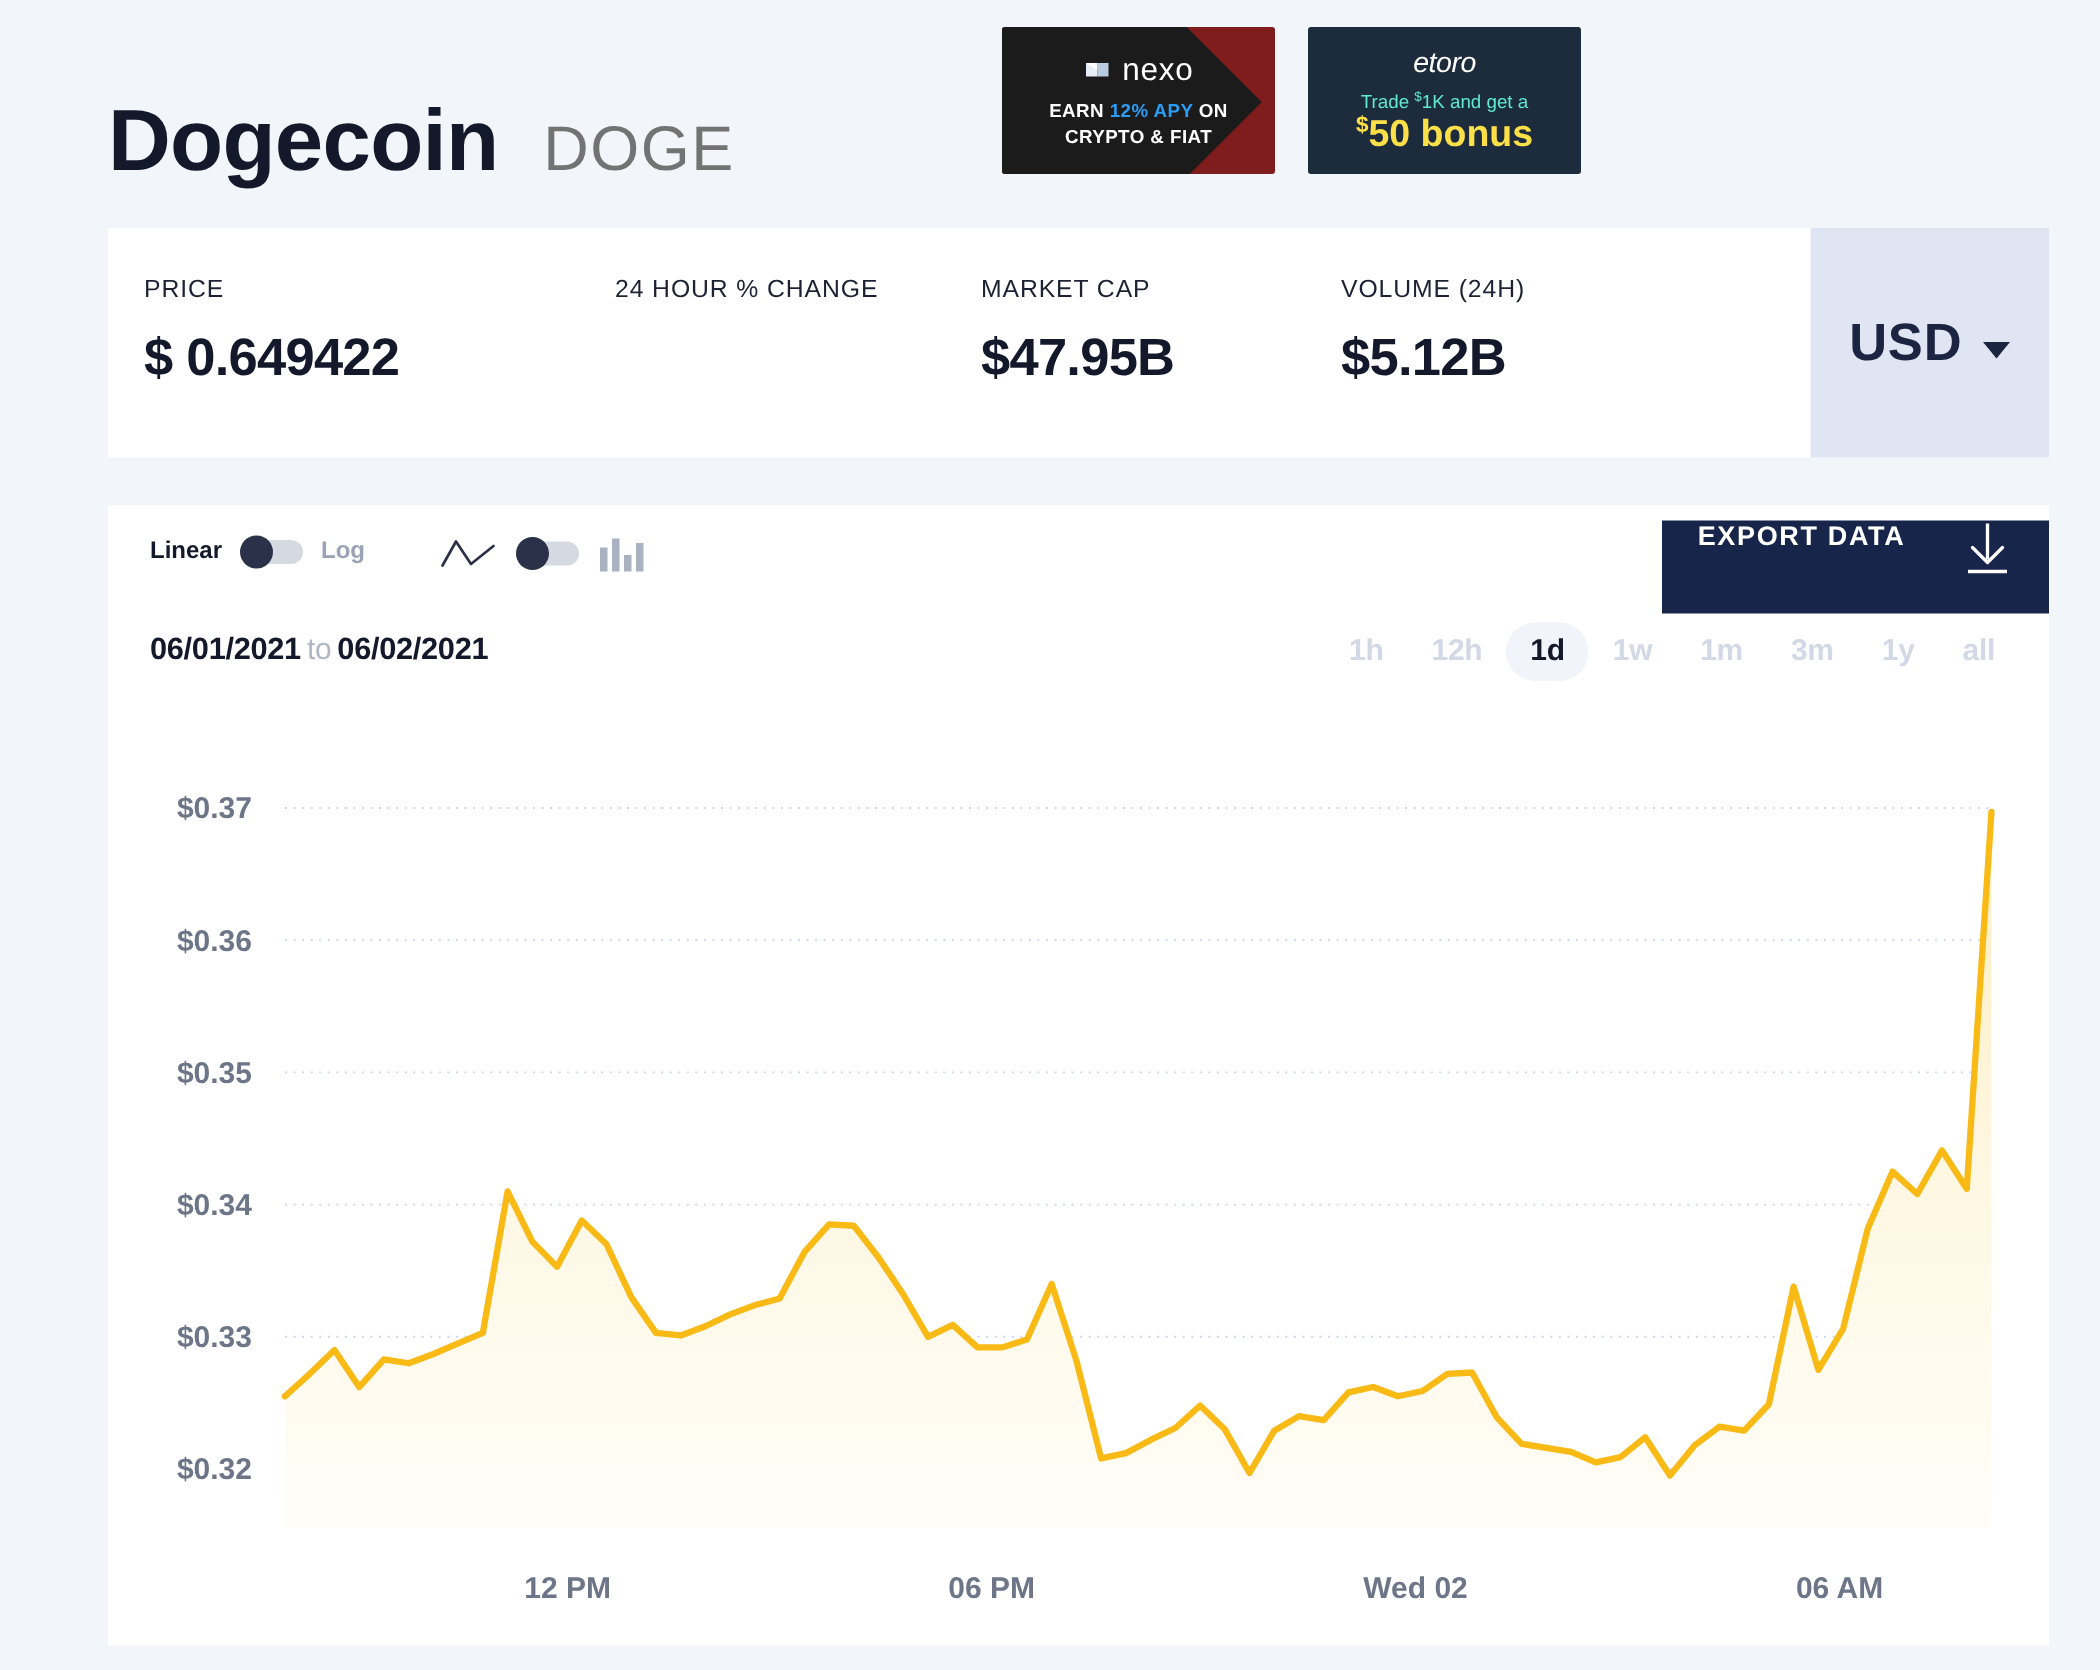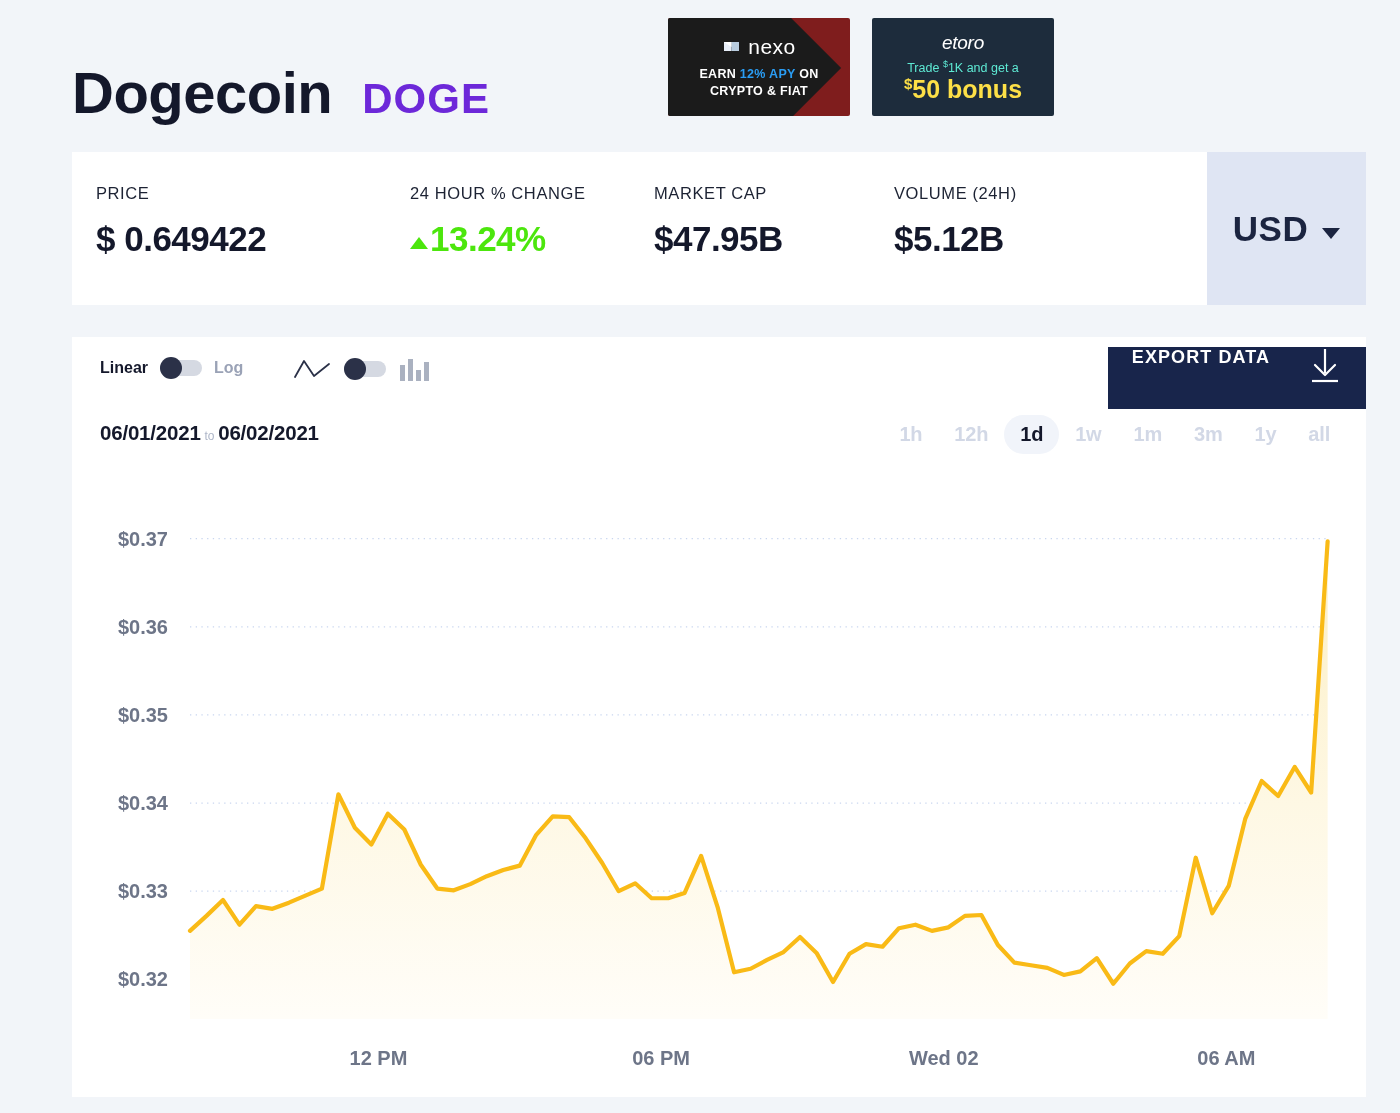--- a/index.html
+++ b/index.html
@@ -17,21 +17,21 @@
   }
   .coin-title {
     position: absolute; left: 72px; top: 34px;
     display: flex; align-items: baseline; gap: 30px;
   }
   .coin-name {
     font-size: 58px; font-weight: 700; color: #14182b;
     letter-spacing: -0.5px; line-height: 1;
   }
   .coin-ticker {
-    font-size: 42px; font-weight: 700; color: #6d28d9;
+    font-size: 42px; font-weight: 400; color: #737373;
     letter-spacing: 1px; line-height: 1; margin-top: 44px;
   }
 
   .ads { position: absolute; left: 668px; top: 18px; display: flex; gap: 22px; }
   .ad {
     width: 182px; height: 98px; border-radius: 2px;
     display: flex; flex-direction: column; align-items: center;
     justify-content: center; overflow: hidden; position: relative;
   }
   .ad-nexo {
@@ -152,21 +152,21 @@
   }
   .export-label {
     color: #ffffff; font-size: 18px; font-weight: 700; letter-spacing: 1.1px;
   }
 
   .range-row { position: relative; height: 62px; }
   .date-range {
     position: absolute; left: 28px; top: 12px;
     font-size: 20.5px; font-weight: 700; color: #14182b; letter-spacing: -0.2px;
   }
-  .date-range .to { color: #aeb6c8; font-weight: 500; font-size: 12px; padding: 0 4px; }
+  .date-range .to { color: #aeb6c8; font-weight: 500; font-size: 20px; padding: 0 4px; }
 
   .periods {
     position: absolute; right: 20px; top: 6px; display: flex; align-items: center;
   }
   .period {
     font-size: 20px; font-weight: 700; color: #d2d8e6; padding: 8px 16px;
     border-radius: 20px; cursor: pointer; letter-spacing: -0.2px;
   }
   .period.selected { color: #14182b; background: #f1f4fa; }
 
@@ -211,24 +211,20 @@
   <div class="stats-card">
     <div class="stats-left">
 
       <div class="stat stat-price">
         <div class="stat-label">PRICE</div>
         <div class="stat-value">$ 0.649422</div>
       </div>
 
       <div class="stat stat-change">
         <div class="stat-label">24 HOUR % CHANGE</div>
-        <div class="stat-value green">
-          <span class="tri-up"></span>
-          <span>13.24%</span>
-        </div>
       </div>
 
       <div class="stat stat-mcap">
         <div class="stat-label">MARKET CAP</div>
         <div class="stat-value">$47.95B</div>
       </div>
 
       <div class="stat stat-vol">
         <div class="stat-label">VOLUME (24H)</div>
         <div class="stat-value">$5.12B</div>

